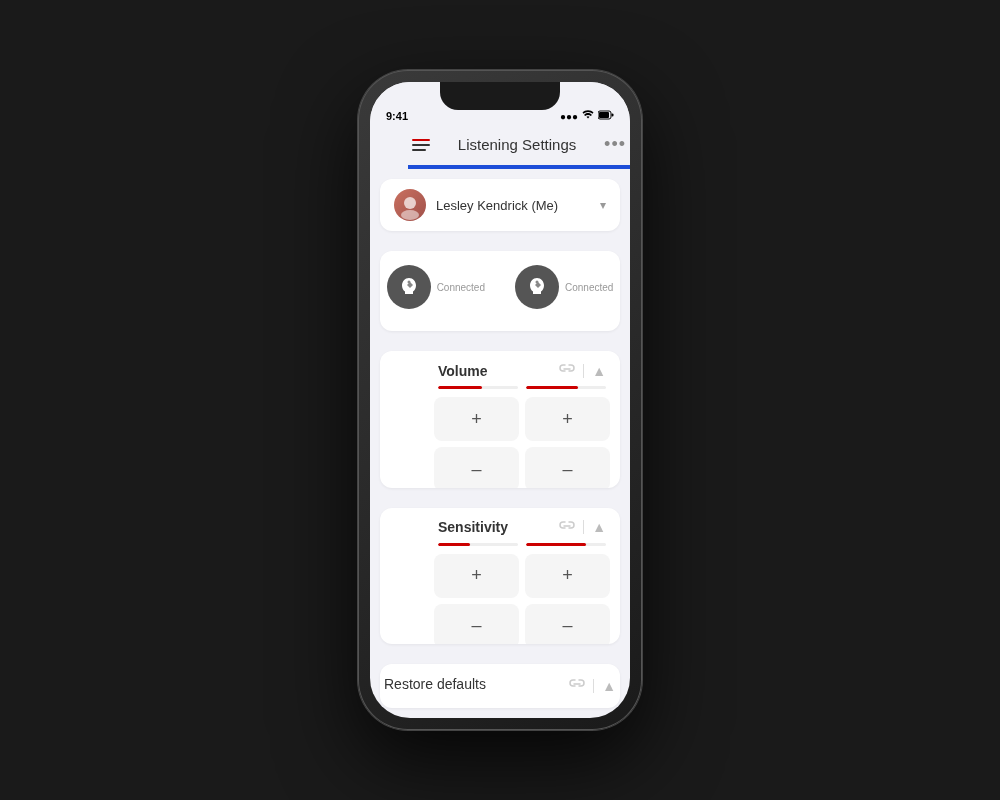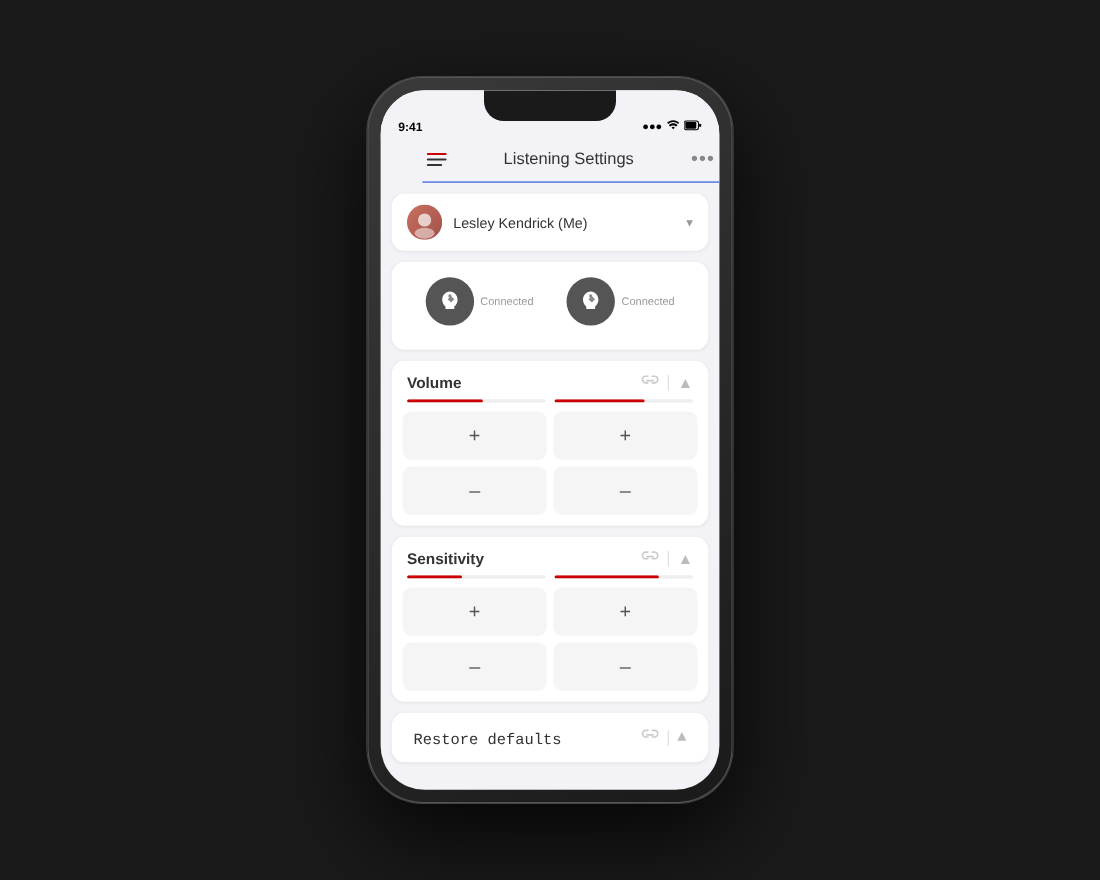--- a/index.html
+++ b/index.html
@@ -6,21 +6,21 @@
     body {
       background: #1a1a1a;
       display: flex;
       justify-content: center;
       align-items: center;
       min-height: 100vh;
       font-family: -apple-system, BlinkMacSystemFont, 'Helvetica Neue', sans-serif;
     }
 
     .phone-outer {
-      width: 332px;
+      width: 284px;
       height: 660px;
       background: linear-gradient(145deg, #3a3a3a, #1a1a1a);
       border-radius: 50px;
       padding: 12px;
       box-shadow:
         0 0 0 1px #444,
         0 30px 80px rgba(0,0,0,0.8),
         inset 0 0 0 1px #555;
       position: relative;
     }
@@ -72,21 +72,21 @@
       font-size: 10px;
       color: #000;
     }
 
     .app-header {
       background: #f2f2f7;
       padding: 8px 4px 10px;
       display: flex;
       align-items: center;
       justify-content: space-between;
-      border-bottom: 1px solid #1d4ed8;
+      border-bottom: 4px solid #1d4ed8;
       margin-left: 38px;
     }
 
     .header-menu-icon {
       display: flex;
       flex-direction: column;
       gap: 3px;
       cursor: pointer;
     }
 
@@ -122,21 +122,21 @@
       letter-spacing: 1px;
       cursor: pointer;
     }
 
     .scroll-content {
       flex: 1;
       overflow-y: auto;
       padding: 10px;
       display: flex;
       flex-direction: column;
-      gap: 10px;
+      gap: 20px;
     }
 
     .scroll-content::-webkit-scrollbar { display: none; }
 
     
     .user-card {
       background: #fff;
       border-radius: 12px;
       padding: 10px 14px;
       display: flex;
@@ -240,20 +240,21 @@
       text-align: center;
       width: 50px;
     }
 
     
     .section-card {
       background: #fff;
       border-radius: 12px;
       box-shadow: 0 1px 3px rgba(0,0,0,0.06);
       overflow: hidden;
+      padding-left: 44px;
     }
 
     .section-header {
       display: flex;
       align-items: center;
       justify-content: space-between;
       padding: 10px 14px 6px;
     }
 
     .section-title {
@@ -319,26 +320,25 @@
       cursor: pointer;
       border: none;
       font-size: 18px;
       color: #555;
       transition: background 0.15s;
     }
 
     .restore-bar {
       background: #fff;
       border-radius: 12px;
-      padding: 12px 20px;
-      display: flex;
-      align-items: flex-end;
+      padding: 12px 4px;
+      display: flex;
+      align-items: flex-start;
       justify-content: space-between;
       box-shadow: 0 1px 3px rgba(0,0,0,0.06);
-      font-family: Liberation Mono, monospace;
     }
 
     .restore-label {
       font-size: 14px;
       color: #333;
     }
 
     .restore-icons {
       display: flex;
       align-items: center;

